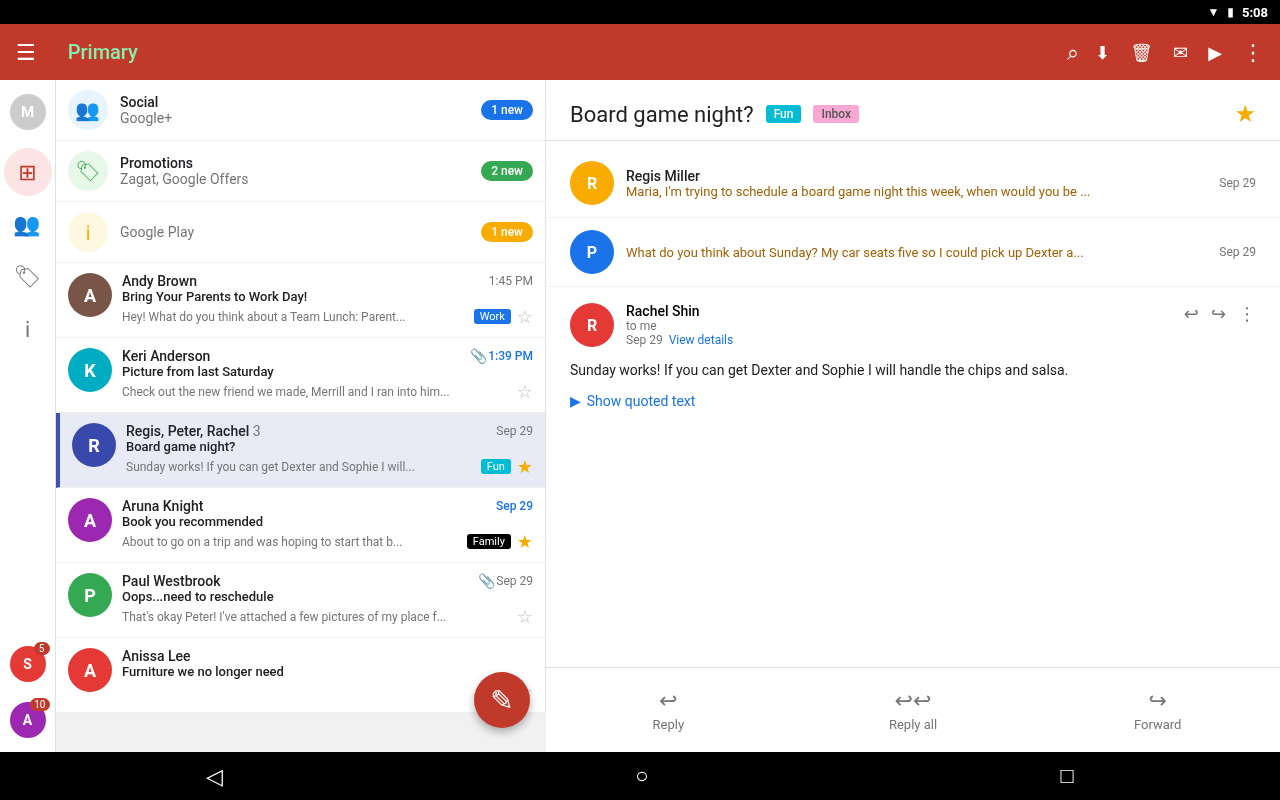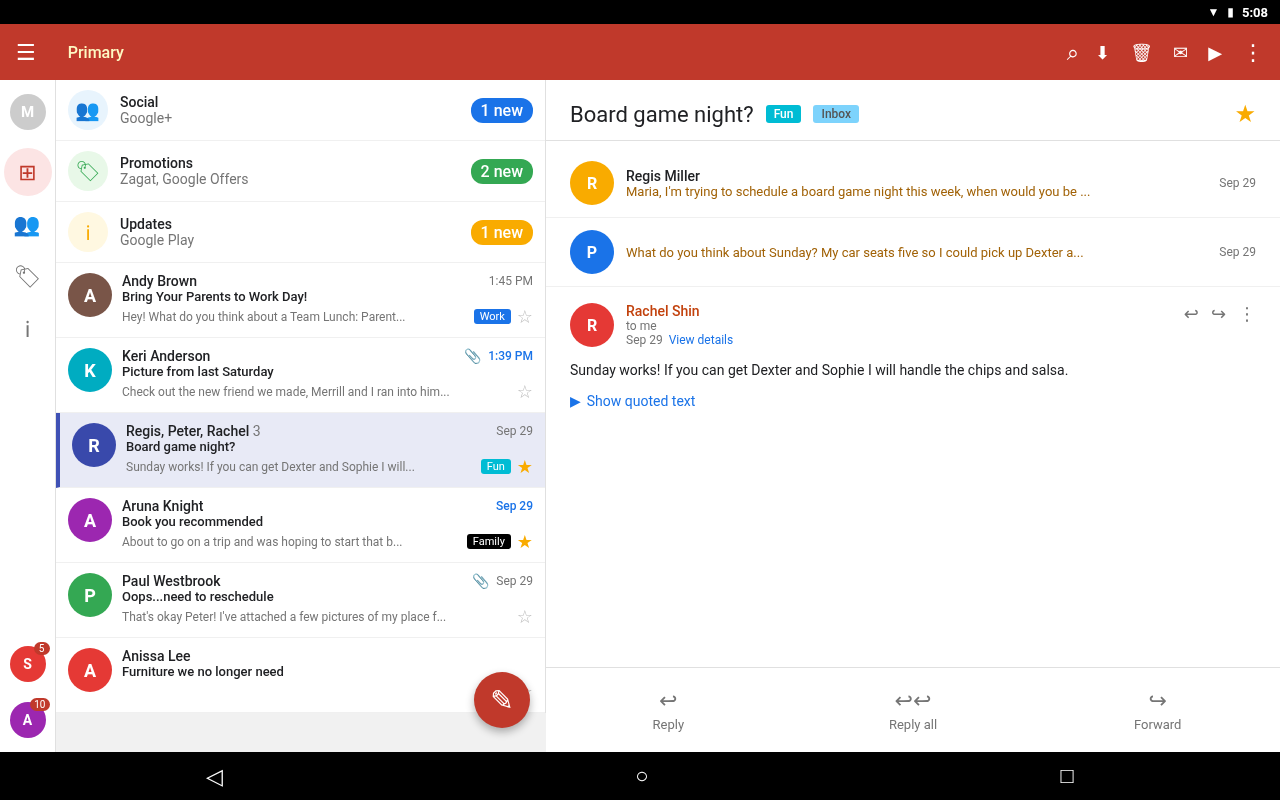--- a/index.html
+++ b/index.html
@@ -22,21 +22,21 @@
     
     .toolbar {
       background: #c0392b;
       height: 56px;
       display: flex;
       align-items: center;
       padding: 0 16px;
       gap: 16px;
     }
     .toolbar .menu-icon { color: #fff; font-size: 22px; cursor: pointer; }
-    .toolbar .app-title { color: #fef9c3; font-size: 16px; font-weight: 500; flex: 1; margin-left: 16px; }
+    .toolbar .app-title { color: #86efac; font-size: 20px; font-weight: 500; flex: 1; margin-left: 16px; }
     .toolbar-actions { display: flex; align-items: center; gap: 20px; }
     .toolbar-actions span { color: #fff; font-size: 20px; cursor: pointer; }
 
     
     .main-content {
       display: flex;
       flex: 1;
       overflow: hidden;
     }
 
@@ -117,21 +117,21 @@
     }
     .category-icon.social { background: #e8f4fd; color: #1a73e8; }
     .category-icon.promotions { background: #e8f8e8; color: #34a853; }
     .category-icon.updates { background: #fff8e1; color: #f9ab00; }
     .category-info { flex: 1; }
     .category-name { font-size: 14px; font-weight: 500; color: #202124; }
     .category-subtitle { font-size: 14px; color: #757575; }
     .new-badge {
       background: #1a73e8;
       color: #fff;
-      font-size: 16px;
+      font-size: 12px;
       font-weight: 500;
       padding: 3px 10px;
       border-radius: 12px;
     }
     .new-badge.green { background: #34a853; }
     .new-badge.orange { background: #f9ab00; }
 
     
     .email-row {
       display: flex;
@@ -150,21 +150,21 @@
       flex-shrink: 0;
       overflow: hidden;
       display: flex;
       align-items: center;
       justify-content: center;
       font-size: 18px;
       font-weight: bold;
       color: #fff;
     }
     .email-body { flex: 1; min-width: 0; }
-    .email-header { display: flex; align-items: center; gap: 6px; }
+    .email-header { display: flex; align-items: center; }
     .email-sender { font-size: 14px; font-weight: 500; color: #202124; flex: 1; }
     .email-time { font-size: 12px; color: #757575; white-space: nowrap; }
     .email-time.blue { color: #1a73e8; font-weight: 500; }
     .email-subject { font-size: 13px; color: #202124; font-weight: 500; white-space: nowrap; overflow: hidden; text-overflow: ellipsis; }
     .email-preview { font-size: 12px; color: #757575; white-space: nowrap; overflow: hidden; text-overflow: ellipsis; }
     .email-tags { display: flex; align-items: center; gap: 6px; margin-top: 2px; }
     .tag { font-size: 11px; padding: 1px 6px; border-radius: 3px; }
     .tag.work { background: #1a73e8; color: #fff; }
     .tag.fun { background: #00bcd4; color: #fff; }
     .tag.family { background: #000000; color: #fff; }
@@ -201,21 +201,21 @@
     .detail-header {
       padding: 20px 24px 12px;
       border-bottom: 1px solid #e0e0e0;
       display: flex;
       align-items: center;
       gap: 12px;
     }
     .detail-subject { font-size: 22px; color: #202124; font-weight: 400; }
     .subject-tag { font-size: 12px; padding: 2px 8px; border-radius: 3px; font-weight: 500; }
     .subject-tag.fun { background: #00bcd4; color: #fff; }
-    .subject-tag.inbox { background: #7dd3fc; color: #555; }
+    .subject-tag.inbox { background: #f9a8d4; color: #555; }
     .star-large { color: #f9ab00; font-size: 24px; margin-left: auto; }
 
     
     .messages-area {
       flex: 1;
       overflow-y: auto;
       padding: 8px 0;
     }
     .message-item {
       padding: 12px 24px;
@@ -250,21 +250,21 @@
     .message-expanded {
       padding: 16px 24px;
     }
     .msg-exp-header {
       display: flex;
       align-items: flex-start;
       gap: 12px;
       margin-bottom: 12px;
     }
     .msg-exp-meta { flex: 1; }
-    .msg-exp-sender { font-size: 14px; font-weight: 500; color: #c2410c; }
+    .msg-exp-sender { font-size: 14px; font-weight: 500; color: #000000; }
     .msg-exp-to { font-size: 12px; color: #757575; }
     .msg-exp-date { font-size: 12px; color: #757575; }
     .msg-exp-date a { color: #1a73e8; text-decoration: none; }
     .msg-body { font-size: 14px; color: #202124; line-height: 1.6; margin: 12px 0; }
     .show-quoted { display: flex; align-items: center; gap: 6px; color: #1a73e8; font-size: 14px; cursor: pointer; margin: 8px 0; }
     .show-quoted .triangle { color: #1a73e8; }
 
     
     .reply-actions {
       display: flex;
@@ -374,21 +374,20 @@
         <div class="category-info">
           <div class="category-name">Promotions</div>
           <div class="category-subtitle">Zagat, Google Offers</div>
         </div>
         <span class="new-badge green">2 new</span>
       </div>
 
       <div class="category-row">
         <div class="category-icon updates">ℹ</div>
         <div class="category-info">
-          <div class="category-name">Updates</div>
           <div class="category-subtitle">Google Play</div>
         </div>
         <span class="new-badge orange">1 new</span>
       </div>
 
       <div class="email-row">
         <div class="avatar-circle av-brown">A</div>
         <div class="email-body">
           <div class="email-header">
             <span class="email-sender">Andy Brown</span>

